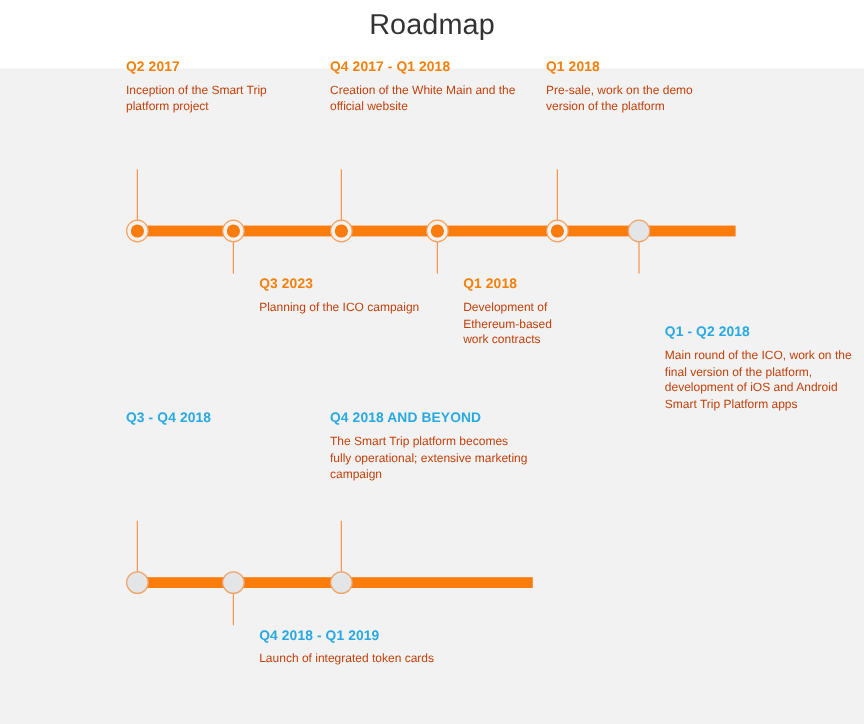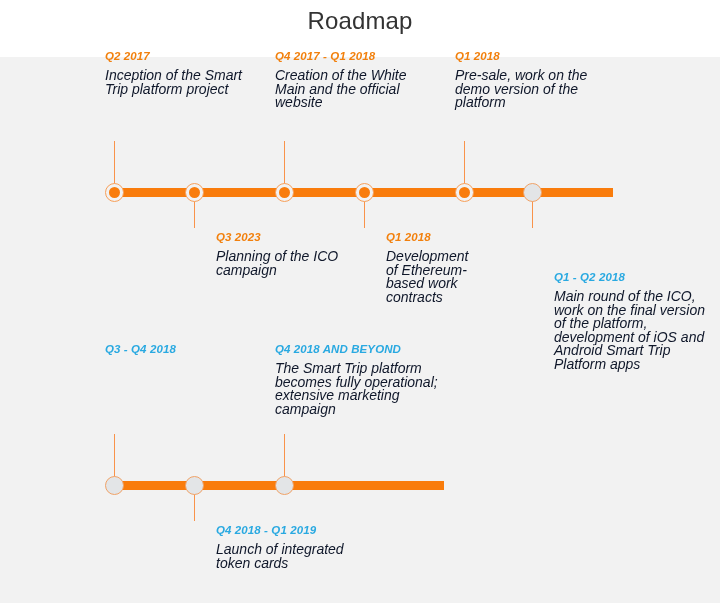--- a/index.html
+++ b/index.html
@@ -39,21 +39,20 @@
     font-weight: 400;
     color: #333333;
     letter-spacing: 0.1px;
     line-height: 28px;
   }
   
   .timeline {
     position: absolute;
     left: 0;
     width: 572px;
-    font-style: italic;
   }
   #timeline-1 { top: 0; height: 340px; }
   #timeline-2 { top: 293px; height: 310px; }
 
   .axis {
     position: absolute;
     height: 9px;
     background: #f97c0c;
     border-radius: 0px;
   }
@@ -105,24 +104,24 @@
   .entry-period {
     font-size: 11.5px;
     font-weight: bold;
     line-height: 15px;
     margin: 0 0 5px 0;
     letter-spacing: 0.1px;
   }
   .entry-period.accent-orange { color: #f2800d; }
   .entry-period.accent-blue   { color: #29a9e1; }
   .entry-desc {
-    font-size: 14px;
+    font-size: 10px;
     font-weight: 400;
     line-height: 13.6px;
-    color: #0f172a;
+    color: #c2410c;
     margin: 0;
   }
 </style>
 </head>
 <body>
 
 <div class="page">
 
   <div class="header">
     <div class="page-title">Roadmap</div>

